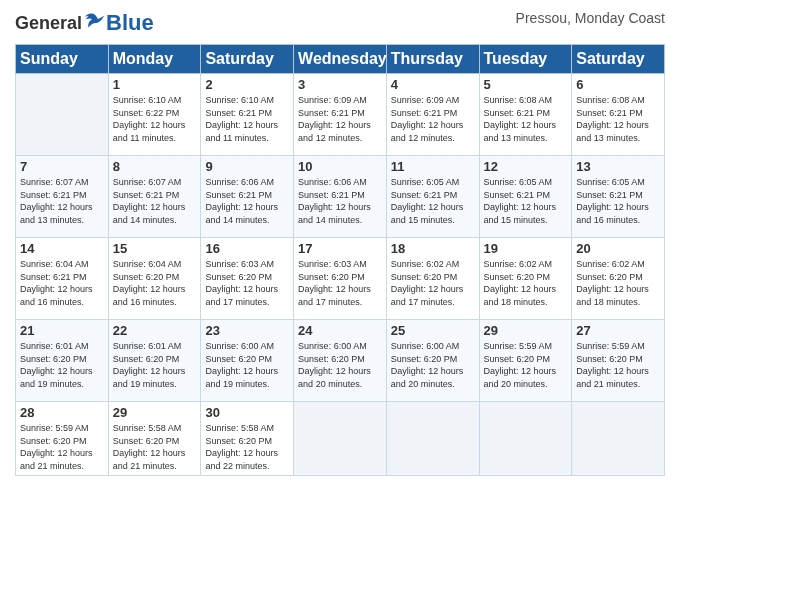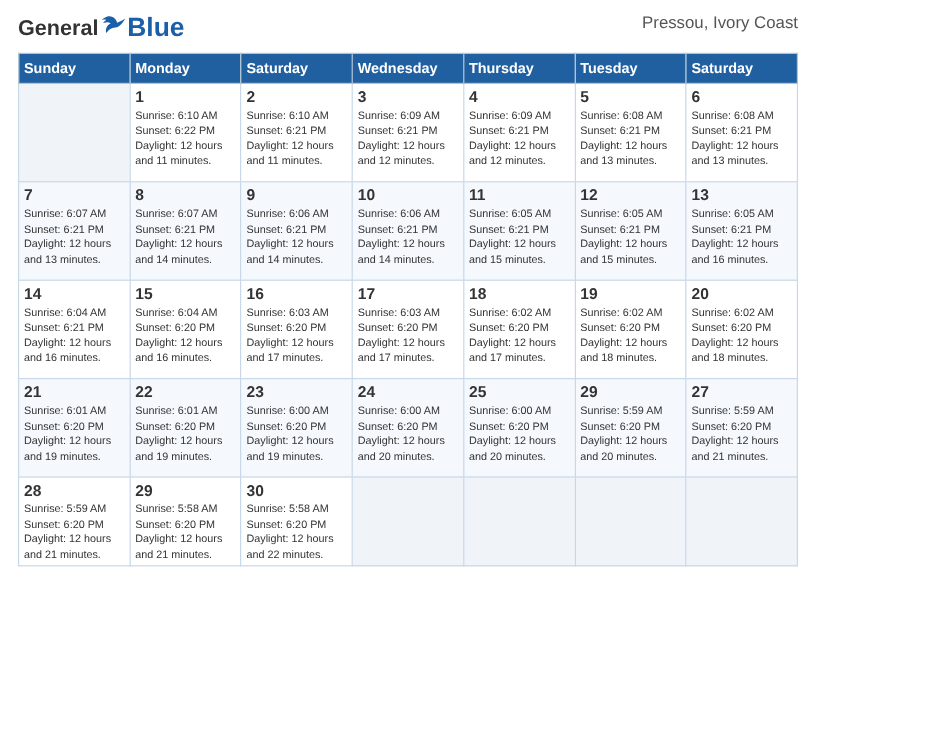--- a/index.html
+++ b/index.html
@@ -60,21 +60,21 @@
       color: #555;
     }
     table {
       width: 100%;
       border-collapse: collapse;
       table-layout: fixed;
     }
     thead tr th {
       background-color: #2060a0;
       color: #fff;
-      font-size: 12px;
+      font-size: 16px;
       font-weight: bold;
       padding: 5px 4px;
       text-align: left;
       border: 1px solid #b0c4d8;
     }
     tbody tr td {
       vertical-align: top;
       padding: 3px 4px;
       border: 1px solid #c8d8e8;
       font-size: 9.5px;
@@ -112,21 +112,21 @@
     <div class="logo">
       <div class="logo-text">
         <span class="logo-general">General</span>
         <svg class="logo-bird" viewBox="0 0 24 24" fill="#1a5fa8">
           <path d="M22 4s-3 2-7 3.5C13 3 10 1 6 2c-3 .8-5 3-5 3s2-1 4 0c-2 1-3 3-3 3s4-2 7 0c-4 2-5 6-4 9 2-3 5-5 8-5 5 0 9-8 9-8z"></path>
         </svg>
         <span class="logo-blue">Blue</span>
       </div>
     </div>
     <div class="title-area">
-      <div class="subtitle">Pressou, Ivory Coast</div>
+      <div class="subtitle">Pressou, Monday Coast</div>
     </div>
   </div>
 
   <table>
     <thead>
       <tr>
       <th>Sunday</th>
           <th>Monday</th>
           <th>Saturday</th>
           <th>Wednesday</th>

